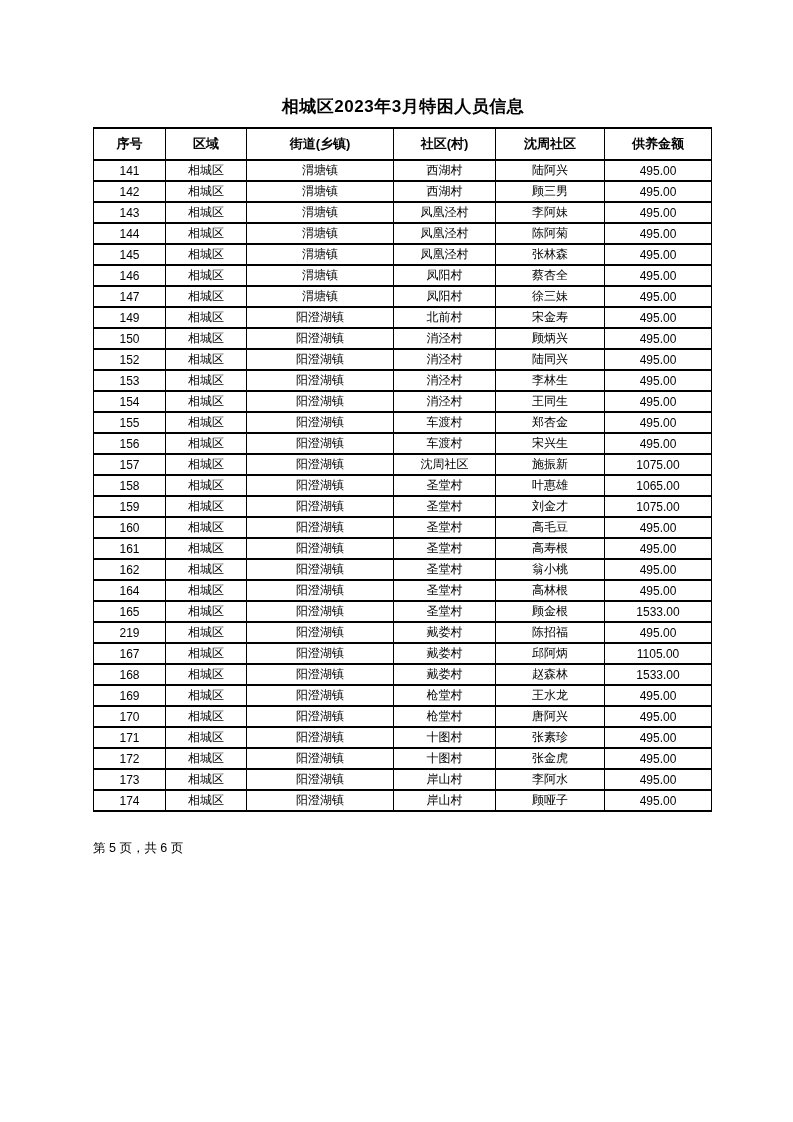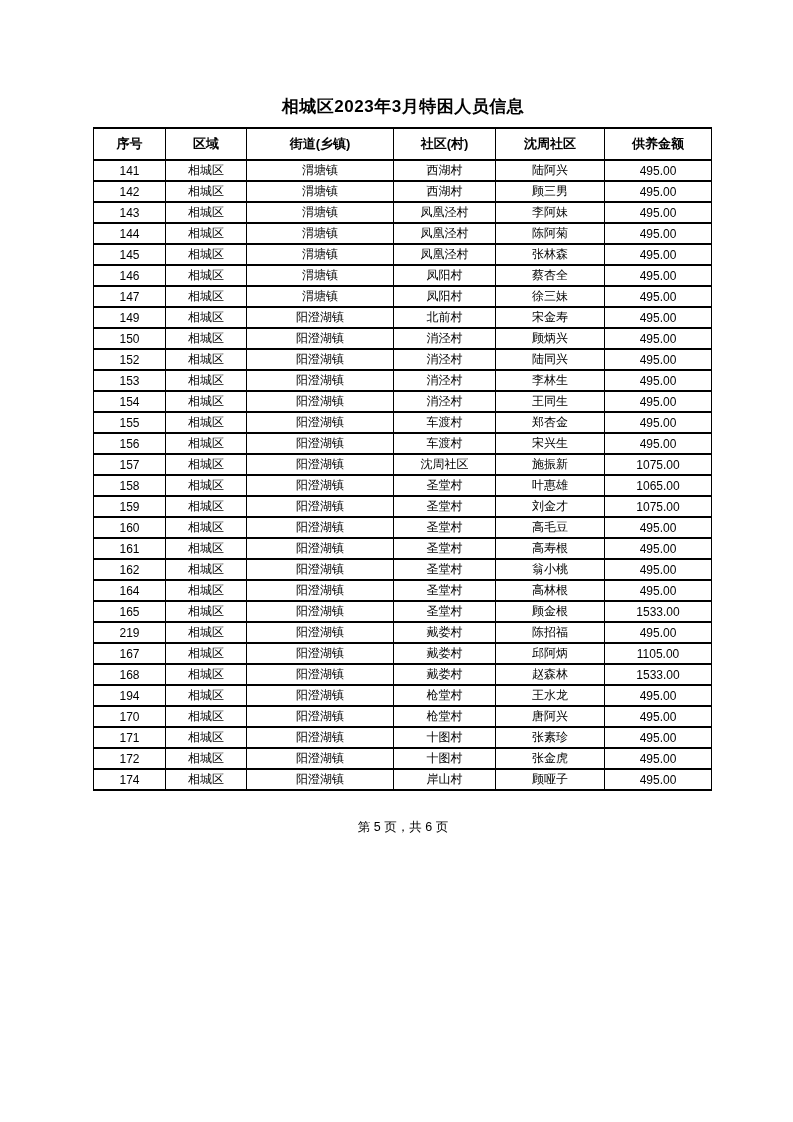--- a/index.html
+++ b/index.html
@@ -42,21 +42,21 @@
     white-space: nowrap;
     overflow: hidden;
   }
   .grid thead tr { height: 32px; }
   .grid tbody tr { height: 21px; }
   .grid th { font-size: 13px; font-weight: bold; }
   .grid td { font-size: 12px; font-weight: normal; }
   .page-footer {
     width: 620px;
     margin: 28px 0 0 93px;
-    text-align: center;
+    text-align: left;
     font-size: 12.5px;
   }
 </style>
 </head>
 <body>
 
 <div class="page">
 
   <div class="doc-title">相城区2023年3月特困人员信息</div>
 
@@ -274,21 +274,21 @@
         </tr>
         <tr>
           <td>168</td>
           <td>相城区</td>
           <td>阳澄湖镇</td>
           <td>戴娄村</td>
           <td>赵森林</td>
           <td>1533.00</td>
         </tr>
         <tr>
-          <td>194</td>
+          <td>169</td>
           <td>相城区</td>
           <td>阳澄湖镇</td>
           <td>枪堂村</td>
           <td>王水龙</td>
           <td>495.00</td>
         </tr>
         <tr>
           <td>170</td>
           <td>相城区</td>
           <td>阳澄湖镇</td>
@@ -306,20 +306,28 @@
         </tr>
         <tr>
           <td>172</td>
           <td>相城区</td>
           <td>阳澄湖镇</td>
           <td>十图村</td>
           <td>张金虎</td>
           <td>495.00</td>
         </tr>
         <tr>
+          <td>173</td>
+          <td>相城区</td>
+          <td>阳澄湖镇</td>
+          <td>岸山村</td>
+          <td>李阿水</td>
+          <td>495.00</td>
+        </tr>
+        <tr>
           <td>174</td>
           <td>相城区</td>
           <td>阳澄湖镇</td>
           <td>岸山村</td>
           <td>顾哑子</td>
           <td>495.00</td>
         </tr>
       </tbody>
   </table>
 

